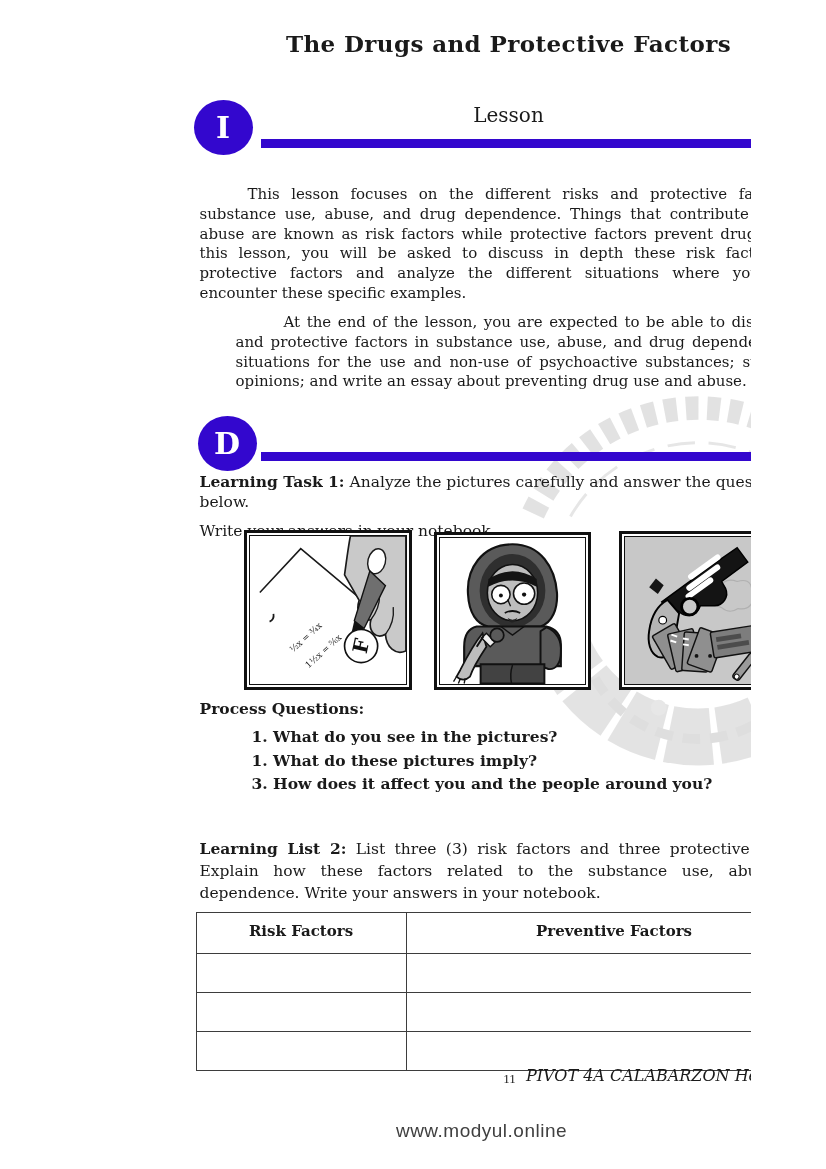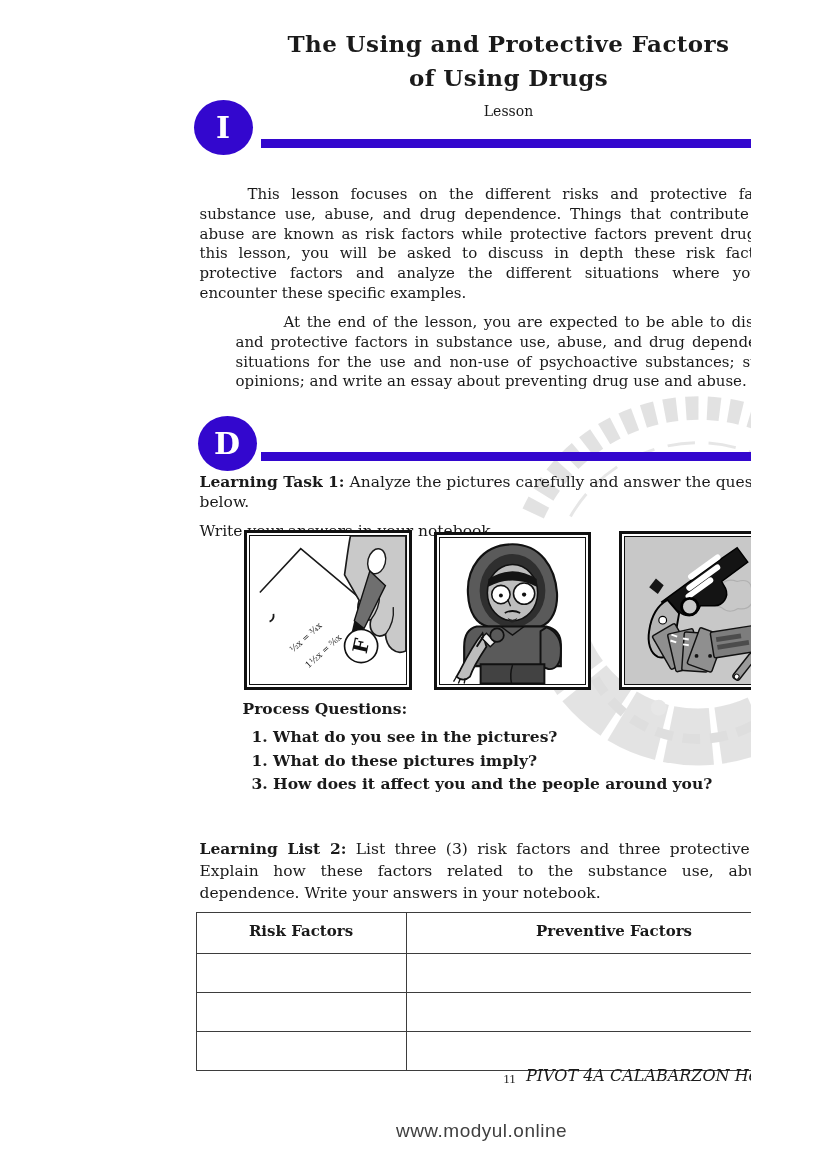--- a/index.html
+++ b/index.html
@@ -11,21 +11,21 @@
   
   .stamp{position:absolute;left:424px;top:384px;width:396px;height:412px;opacity:.6;}
 
   
   .week-box{position:absolute;left:717px;top:6px;width:105px;height:164px;background:var(--accent);
             color:#fff;text-align:center;padding-top:44px;font-weight:bold;}
   .week-box .wk{font-size:18px;letter-spacing:1px;}
   .week-box .num{font-size:17px;margin-top:16px;}
   .title{position:absolute;left:124px;top:27px;width:618px;text-align:center;
          font-weight:bold;font-size:23px;line-height:34px;letter-spacing:.4px;}
-  .subtitle{position:absolute;left:124px;top:103px;width:618px;text-align:center;font-size:14px;}
+  .subtitle{position:absolute;left:124px;top:103px;width:618px;text-align:center;font-size:20px;}
 
   .section-circle{position:absolute;width:59px;height:55px;border-radius:50%;background:var(--accent);
         color:#fff;font-weight:bold;font-size:30px;display:flex;align-items:center;justify-content:center;}
   .circle-i{left:118px;top:100px;}
   .circle-d{left:122px;top:416px;}
   .section-bar{position:absolute;height:9px;background:var(--accent);}
   .bar-i{left:185px;top:139px;width:515px;}
   .bar-d{left:185px;top:452px;width:518px;}
 
   .para{position:absolute;left:124px;width:618px;text-align:justify;
@@ -40,21 +40,21 @@
 
   .pic{position:absolute;border:3px solid #111;background:#fff;padding:2px;}
   .pic .inner{width:100%;height:100%;border:1px solid #111;overflow:hidden;}
   .pic1{left:168px;top:530px;width:168px;height:160px;}
   .pic2{left:358px;top:532px;width:157px;height:158px;}
   .pic3{left:543px;top:531px;width:157px;height:159px;}
   .pic3 .inner{background:#c8c8c8;}
   .pic svg{display:block;width:100%;height:100%;}
 
   .process{position:absolute;left:124px;top:699px;width:618px;font-size:15.5px;}
-  .process .head{font-weight:bold;font-size:15.5px;margin-left:43px;}
+  .process .head{font-weight:bold;font-size:15.5px;}
   .process ol{list-style:none;margin-left:52px;margin-top:7px;font-weight:bold;}
   .process li{line-height:23.5px;}
 
   .task2{position:absolute;left:124px;top:838px;width:619px;text-align:justify;
          font-size:15.5px;line-height:22px;}
 
   table.factors{position:absolute;left:120px;top:912px;width:627px;border-collapse:collapse;}
   table.factors th,table.factors td{border:1.5px solid #3d3d3d;}
   table.factors th{font-size:15px;font-weight:bold;text-align:center;vertical-align:top;padding-top:9px;height:41px;}
   table.factors td{height:39px;}
@@ -80,22 +80,21 @@
     <circle cx="330" cy="190" r="6" fill="#d8d8d8"></circle>
     <circle cx="160" cy="330" r="8" fill="#d8d8d8"></circle>
   </svg>
 
   <div class="week-box">
     <div class="wk">WEEK</div>
     <div class="num">2</div>
   </div>
 
   <div class="title">
-    <div>The Using and Protective Factors</div>
-    <div>of Using Drugs</div>
+    <div>The Drugs and Protective Factors</div>
   </div>
   <div class="subtitle">Lesson</div>
 
   <div class="section-circle circle-i">
     <span>I</span>
   </div>
   <div class="section-bar bar-i"></div>
 
   <p class="para indent p1">This lesson focuses on the different risks and protective factors in substance use, abuse, and drug dependence. Things that contribute to drug abuse are known as risk factors while protective factors prevent drug use. In this lesson, you will be asked to discuss in depth these risk factors and protective factors and analyze the different situations where you might encounter these specific examples.</p>
   <p class="para indent p2">At the end of the lesson, you are expected to be able to discuss the risk and protective factors in substance use, abuse, and drug dependence; analyze situations for the use and non-use of psychoactive substances; state personal opinions; and write an essay about preventing drug use and abuse.</p>

